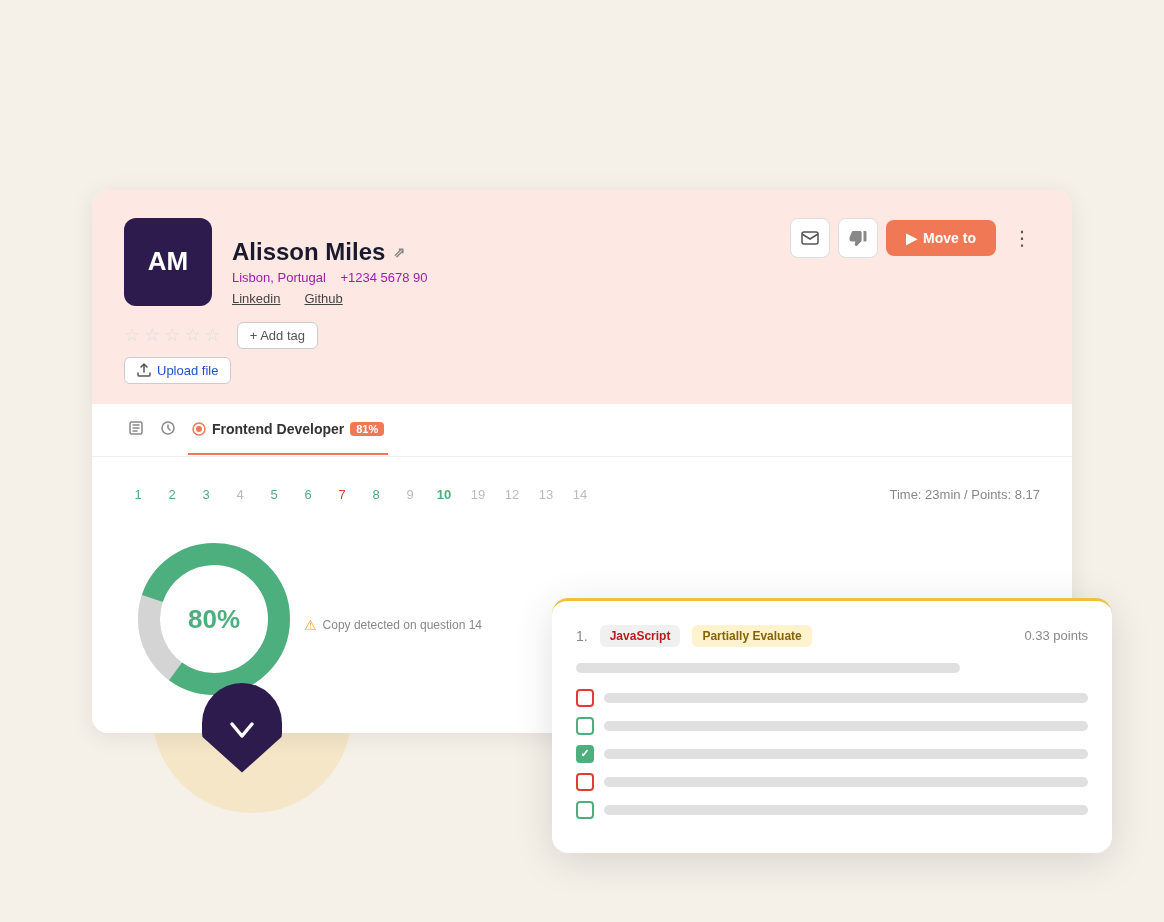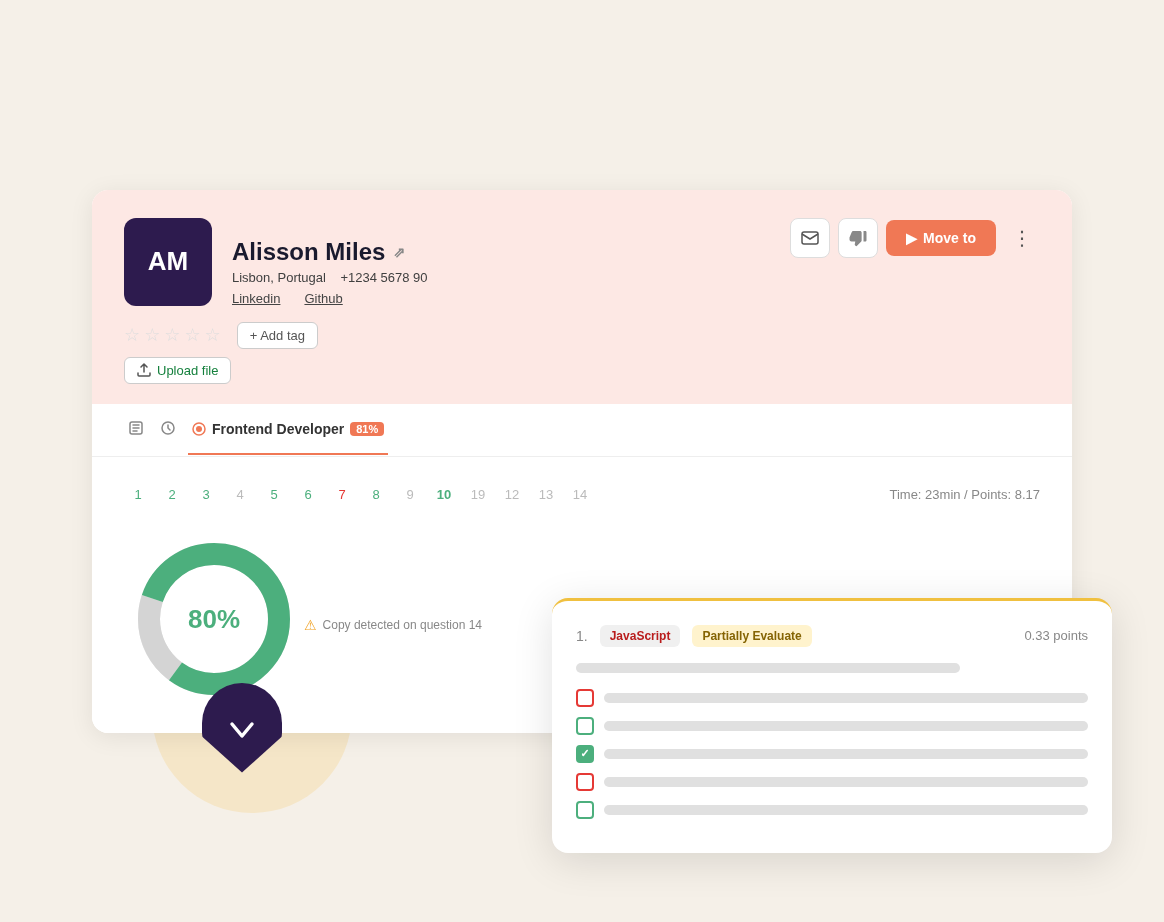--- a/index.html
+++ b/index.html
@@ -70,21 +70,21 @@
     }
 
     .external-link-icon {
       color: #888;
       font-size: 14px;
       cursor: pointer;
     }
 
     .candidate-meta {
       font-size: 13px;
-      color: #404040;
+      color: #a21caf;
       margin-top: 4px;
     }
 
     .candidate-links {
       display: flex;
       gap: 24px;
       margin-top: 6px;
     }
 
     .candidate-links a {
@@ -170,21 +170,21 @@
       align-items: center;
       gap: 4px;
     }
 
     .upload-file-btn {
       border: 1.5px solid #ccc;
       border-radius: 6px;
       background: white;
       padding: 5px 12px;
       font-size: 13px;
-      color: #15803d;
+      color: #1d4ed8;
       cursor: pointer;
       display: flex;
       gap: 6px;
       margin-top: 8px;
     }
 
     
     .card-tabs {
       padding: 0 32px;
       display: flex;

